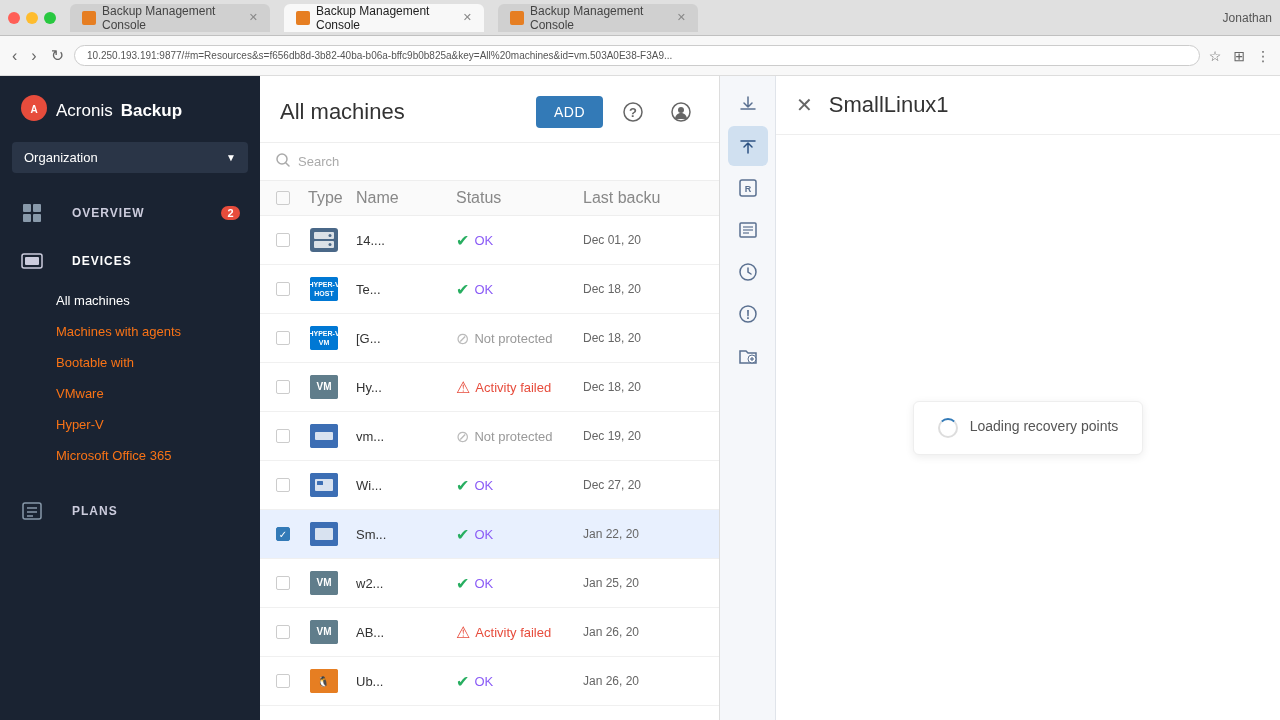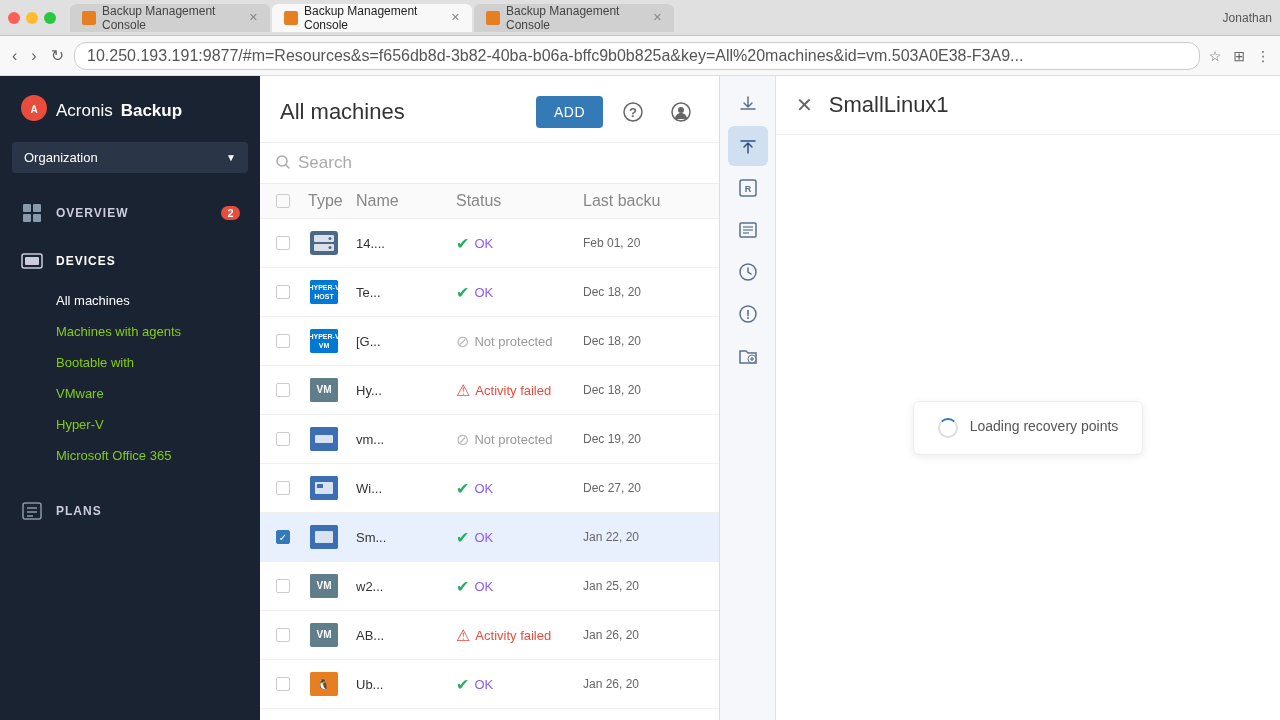--- a/index.html
+++ b/index.html
@@ -6,61 +6,61 @@
     body { font-family: -apple-system, BlinkMacSystemFont, 'Segoe UI', sans-serif; font-size: 13px; background: #e8e8e8; overflow: hidden; }
 
     
     .browser-chrome { width: 1280px; height: 720px; display: flex; flex-direction: column; background: #f0f0f0; }
     .browser-titlebar { background: #e0e0e0; height: 36px; display: flex; align-items: center; padding: 0 8px; gap: 6px; border-bottom: 1px solid #c0c0c0; }
     .browser-dots { display: flex; gap: 6px; }
     .browser-dot { width: 12px; height: 12px; border-radius: 50%; cursor: pointer; }
     .dot-red { background: #ff5f57; }
     .dot-yellow { background: #febc2e; }
     .dot-green { background: #28c840; }
-    .browser-tabs { display: flex; gap: 2px; flex: 1; margin-left: 8px; }
+    .browser-tabs { display: flex; gap: 14px; flex: 1; margin-left: 8px; }
     .browser-tab { background: #d0d0d0; border-radius: 6px 6px 0 0; padding: 4px 12px; font-size: 12px; color: #444; display: flex; align-items: center; gap: 6px; max-width: 200px; cursor: pointer; height: 28px; }
     .browser-tab.active { background: #f8f8f8; color: #222; }
     .browser-tab .tab-favicon { width: 14px; height: 14px; background: #e67e22; border-radius: 2px; display: inline-block; flex-shrink: 0; }
     .browser-tab .tab-close { font-size: 11px; color: #888; margin-left: 4px; cursor: pointer; }
     .user-name { font-size: 12px; color: #555; margin-left: auto; }
 
     .browser-navbar { background: #f8f8f8; height: 40px; display: flex; align-items: center; padding: 0 8px; gap: 6px; border-bottom: 1px solid #ddd; }
     .nav-btn { background: none; border: none; font-size: 16px; color: #666; cursor: pointer; padding: 4px; border-radius: 3px; }
     .address-bar { flex: 1; background: white; border: 1px solid #ccc; border-radius: 12px; padding: 4px 12px; font-size: 12px; color: #333; display: flex; align-items: center; }
     .nav-icons { display: flex; gap: 6px; align-items: center; }
     .nav-icon { width: 18px; height: 18px; display: flex; align-items: center; justify-content: center; font-size: 14px; color: #666; cursor: pointer; }
 
     
     .sidebar { width: 260px; background: #1a2332; color: white; display: flex; flex-direction: column; flex-shrink: 0; }
     .sidebar-logo { padding: 18px 20px 14px; display: flex; align-items: center; gap: 8px; }
     .sidebar-org { margin: 0 12px 16px; }
     .org-select { width: 100%; background: #2a3547; border: none; color: white; padding: 8px 12px; border-radius: 4px; font-size: 13px; cursor: pointer; display: flex; align-items: center; justify-content: space-between; }
     .org-chevron { font-size: 10px; }
 
     .sidebar-nav { flex: 1; overflow-y: auto; }
-    .nav-main-item { display: flex; align-items: center; padding: 12px 20px; cursor: pointer; color: #b0b8c4; font-size: 13px; font-weight: 600; letter-spacing: 0.5px; gap: 12px; position: relative; }
+    .nav-main-item { display: flex; align-items: center; padding: 12px 20px; cursor: pointer; color: #b0b8c4; font-size: 13px; font-weight: 600; letter-spacing: 0.5px; gap: 28px; position: relative; }
     .nav-main-item.active { color: white; }
     .nav-icon-box { width: 24px; height: 24px; display: flex; align-items: center; justify-content: center; flex-shrink: 0; }
     .nav-badge { background: #e74c3c; color: white; font-size: 11px; border-radius: 10px; padding: 1px 6px; margin-left: auto; }
     .nav-sub-items { padding-left: 56px; }
-    .nav-sub-item { padding: 8px 0; color: #84cc16; font-size: 13px; cursor: pointer; display: block; }
+    .nav-sub-item { padding: 8px 0; color: #f97316; font-size: 13px; cursor: pointer; display: block; }
     .nav-sub-item.active { color: white; font-weight: 500; }
 
     .sidebar-footer { padding: 12px 20px; font-size: 11px; color: #556677; border-top: 1px solid #2a3547; }
 
     
     .machines-panel { width: 460px; background: white; display: flex; flex-direction: column; border-right: 1px solid #ddd; flex-shrink: 0; }
     .machines-header { padding: 18px 20px 12px; display: flex; align-items: center; gap: 12px; border-bottom: 1px solid #eee; }
     .machines-title { font-size: 22px; font-weight: 300; color: #333; flex: 1; }
     .add-btn { background: #337ab7; color: white; border: none; padding: 8px 18px; border-radius: 4px; font-size: 14px; font-weight: 500; cursor: pointer; letter-spacing: 0.5px; }
     .header-icon-btn { width: 36px; height: 36px; border: none; background: none; cursor: pointer; display: flex; align-items: center; justify-content: center; border-radius: 50%; color: #666; font-size: 18px; }
 
     .machines-search { padding: 10px 16px; border-bottom: 1px solid #eee; display: flex; align-items: center; gap: 8px; }
     .search-icon-svg { color: #999; font-size: 14px; }
-    .search-input { border: none; outline: none; font-size: 17px; color: #701a75; width: 100%; background: transparent; }
+    .search-input { border: none; outline: none; font-size: 13px; color: #701a75; width: 100%; background: transparent; }
     .search-input::placeholder { color: #aaa; }
 
     .machines-table-header { display: grid; grid-template-columns: 32px 48px 100px 1fr 120px; align-items: center; padding: 8px 16px; border-bottom: 1px solid #eee; background: #fafafa; }
     .col-header { font-size: 16px; color: #888; font-weight: 500; }
 
     .machines-list { flex: 1; overflow-y: auto; }
     .machine-row { display: grid; grid-template-columns: 32px 48px 100px 1fr 120px; align-items: center; padding: 10px 16px; border-bottom: 1px solid #f0f0f0; cursor: pointer; }
     .machine-row.selected { background: #e8f0fe; }
     .machine-checkbox { width: 14px; height: 14px; border: 1px solid #ccc; border-radius: 2px; display: flex; align-items: center; justify-content: center; cursor: pointer; flex-shrink: 0; }
     .machine-type-icon { width: 32px; height: 28px; display: flex; align-items: center; justify-content: center; }
@@ -126,21 +126,21 @@
       </div>
     </div>
     <span class="user-name">Jonathan</span>
   </div>
 
   <div class="browser-navbar">
     <button class="nav-btn">‹</button>
     <button class="nav-btn">›</button>
     <button class="nav-btn">↻</button>
     <div class="address-bar">
-      <span style="font-size:16px;color:#555;white-space:nowrap;overflow:hidden;text-overflow:ellipsis;">10.250.193.191:9877/#m=Resources&amp;s=f656db8d-3b82-40ba-b06a-bffc9b0b825a&amp;key=All%20machines&amp;id=vm.503A0E38-F3A9...</span>
+      <span style="font-size:10px;color:#555;white-space:nowrap;overflow:hidden;text-overflow:ellipsis;">10.250.193.191:9877/#m=Resources&amp;s=f656db8d-3b82-40ba-b06a-bffc9b0b825a&amp;key=All%20machines&amp;id=vm.503A0E38-F3A9...</span>
     </div>
     <div class="nav-icons">
       <div class="nav-icon">☆</div>
       <div class="nav-icon">⊞</div>
       <div class="nav-icon">⋮</div>
     </div>
   </div>
 
   <div class="app-container">
 
@@ -261,21 +261,21 @@
                   <circle cx="17" cy="5.5" r="1.5" fill="#4a6888"></circle>
                   <circle cx="17" cy="14.5" r="1.5" fill="#4a6888"></circle>
                 </svg>
           </div>
             </div>
           <span class="machine-name">14....</span>
           <div class="machine-status">
             <span class="status-dot-ok">✔</span>
             <span class="status-ok">OK</span>
           </div>
-          <span class="machine-date">Feb 01, 20</span>
+          <span class="machine-date">Dec 01, 20</span>
         </div>
 
         <div class="machine-row">
           <div class="machine-checkbox"></div>
           <div class="machine-type-icon">
               <div class="icon-hyperv" style="font-size:8px;line-height:1;">
             <svg width="28" height="24" viewBox="0 0 28 24">
                   <rect width="28" height="24" rx="2" fill="#0078d4"></rect>
                   <text x="14" y="10" text-anchor="middle" fill="white" font-size="7" font-weight="bold">HYPER-V</text>
                   <text x="14" y="19" text-anchor="middle" fill="white" font-size="7">HOST</text>

